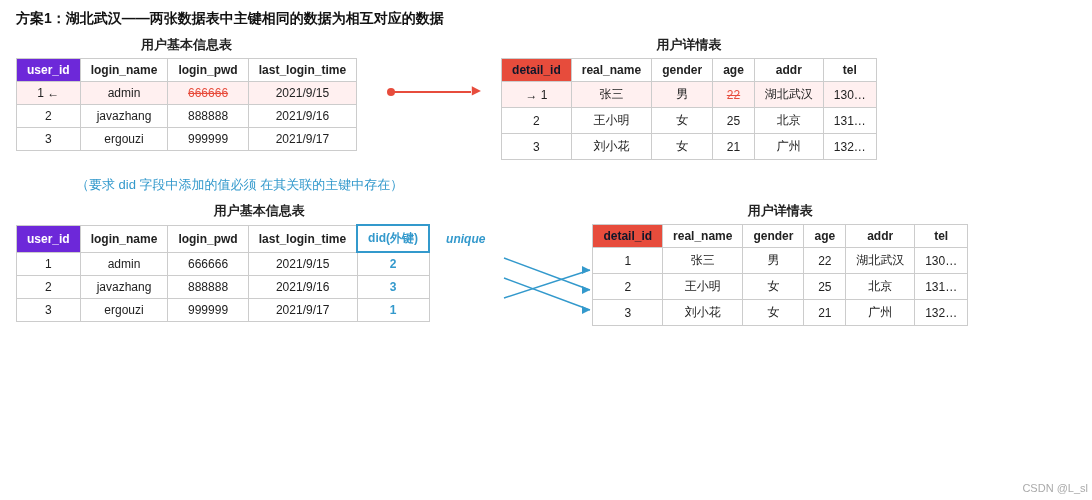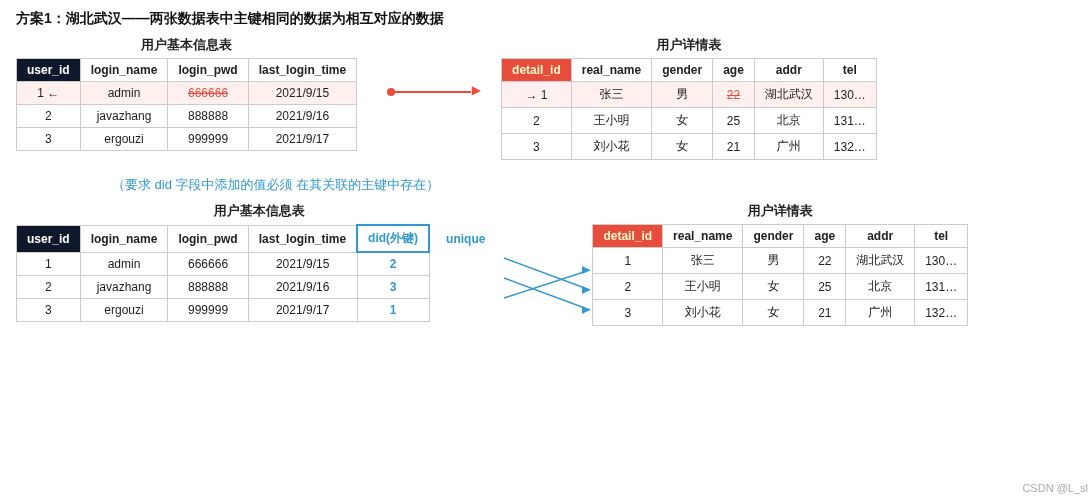--- a/index.html
+++ b/index.html
@@ -47,28 +47,28 @@
     }
 
     table th, table td {
       border: 1px solid #ccc;
       padding: 4px 10px;
       text-align: center;
       white-space: nowrap;
     }
 
     .col-pk {
-      background: #0f172a;
+      background: #6d28d9;
       color: #fff;
       font-weight: bold;
     }
 
     .col-pk-detail {
       background: #e74c3c;
-      color: #fef9c3;
+      color: #0f172a;
       font-weight: bold;
       margin-top: 17px;
     }
 
     .row-highlighted td {
       background: #fff0f0;
     }
 
     .val-red {
       color: #e74c3c;
@@ -116,20 +116,21 @@
     .watermark {
       position: fixed;
       bottom: 6px;
       right: 4px;
       font-size: 11px;
       color: #aaa;
     }
 
     .unique-col {
       color: #3399cc;
+      font-style: italic;
       font-weight: bold;
       font-size: 12px;
       padding: 4px 6px;
       text-align: center;
     }
 
     .did-fk-header {
       border: 2px solid #3399cc !important;
       color: #3399cc;
       font-weight: bold;
@@ -230,21 +231,21 @@
         </tr>
       </tbody>
     </table>
   </div>
 </div>
 
 <div class="section2">
 
   <div style="display:flex; align-items:flex-start; margin: 10px 0 8px 60px;">
     <div style="display:flex; flex-direction:column;">
-      <div style="color:#3399cc; font-size:13px;margin-left:36px;">
+      <div style="color:#3399cc; font-size:13px;">
         <span>（要求 did 字段中添加的值必须 在其关联的主键中存在）</span>
       </div>
     </div>
   </div>
 
   <div style="display:flex; align-items:flex-start; gap:0; position:relative;">
 
     <div class="table-group" style="margin-right:0;">
       <div class="table-label">用户基本信息表</div>
       <table>

